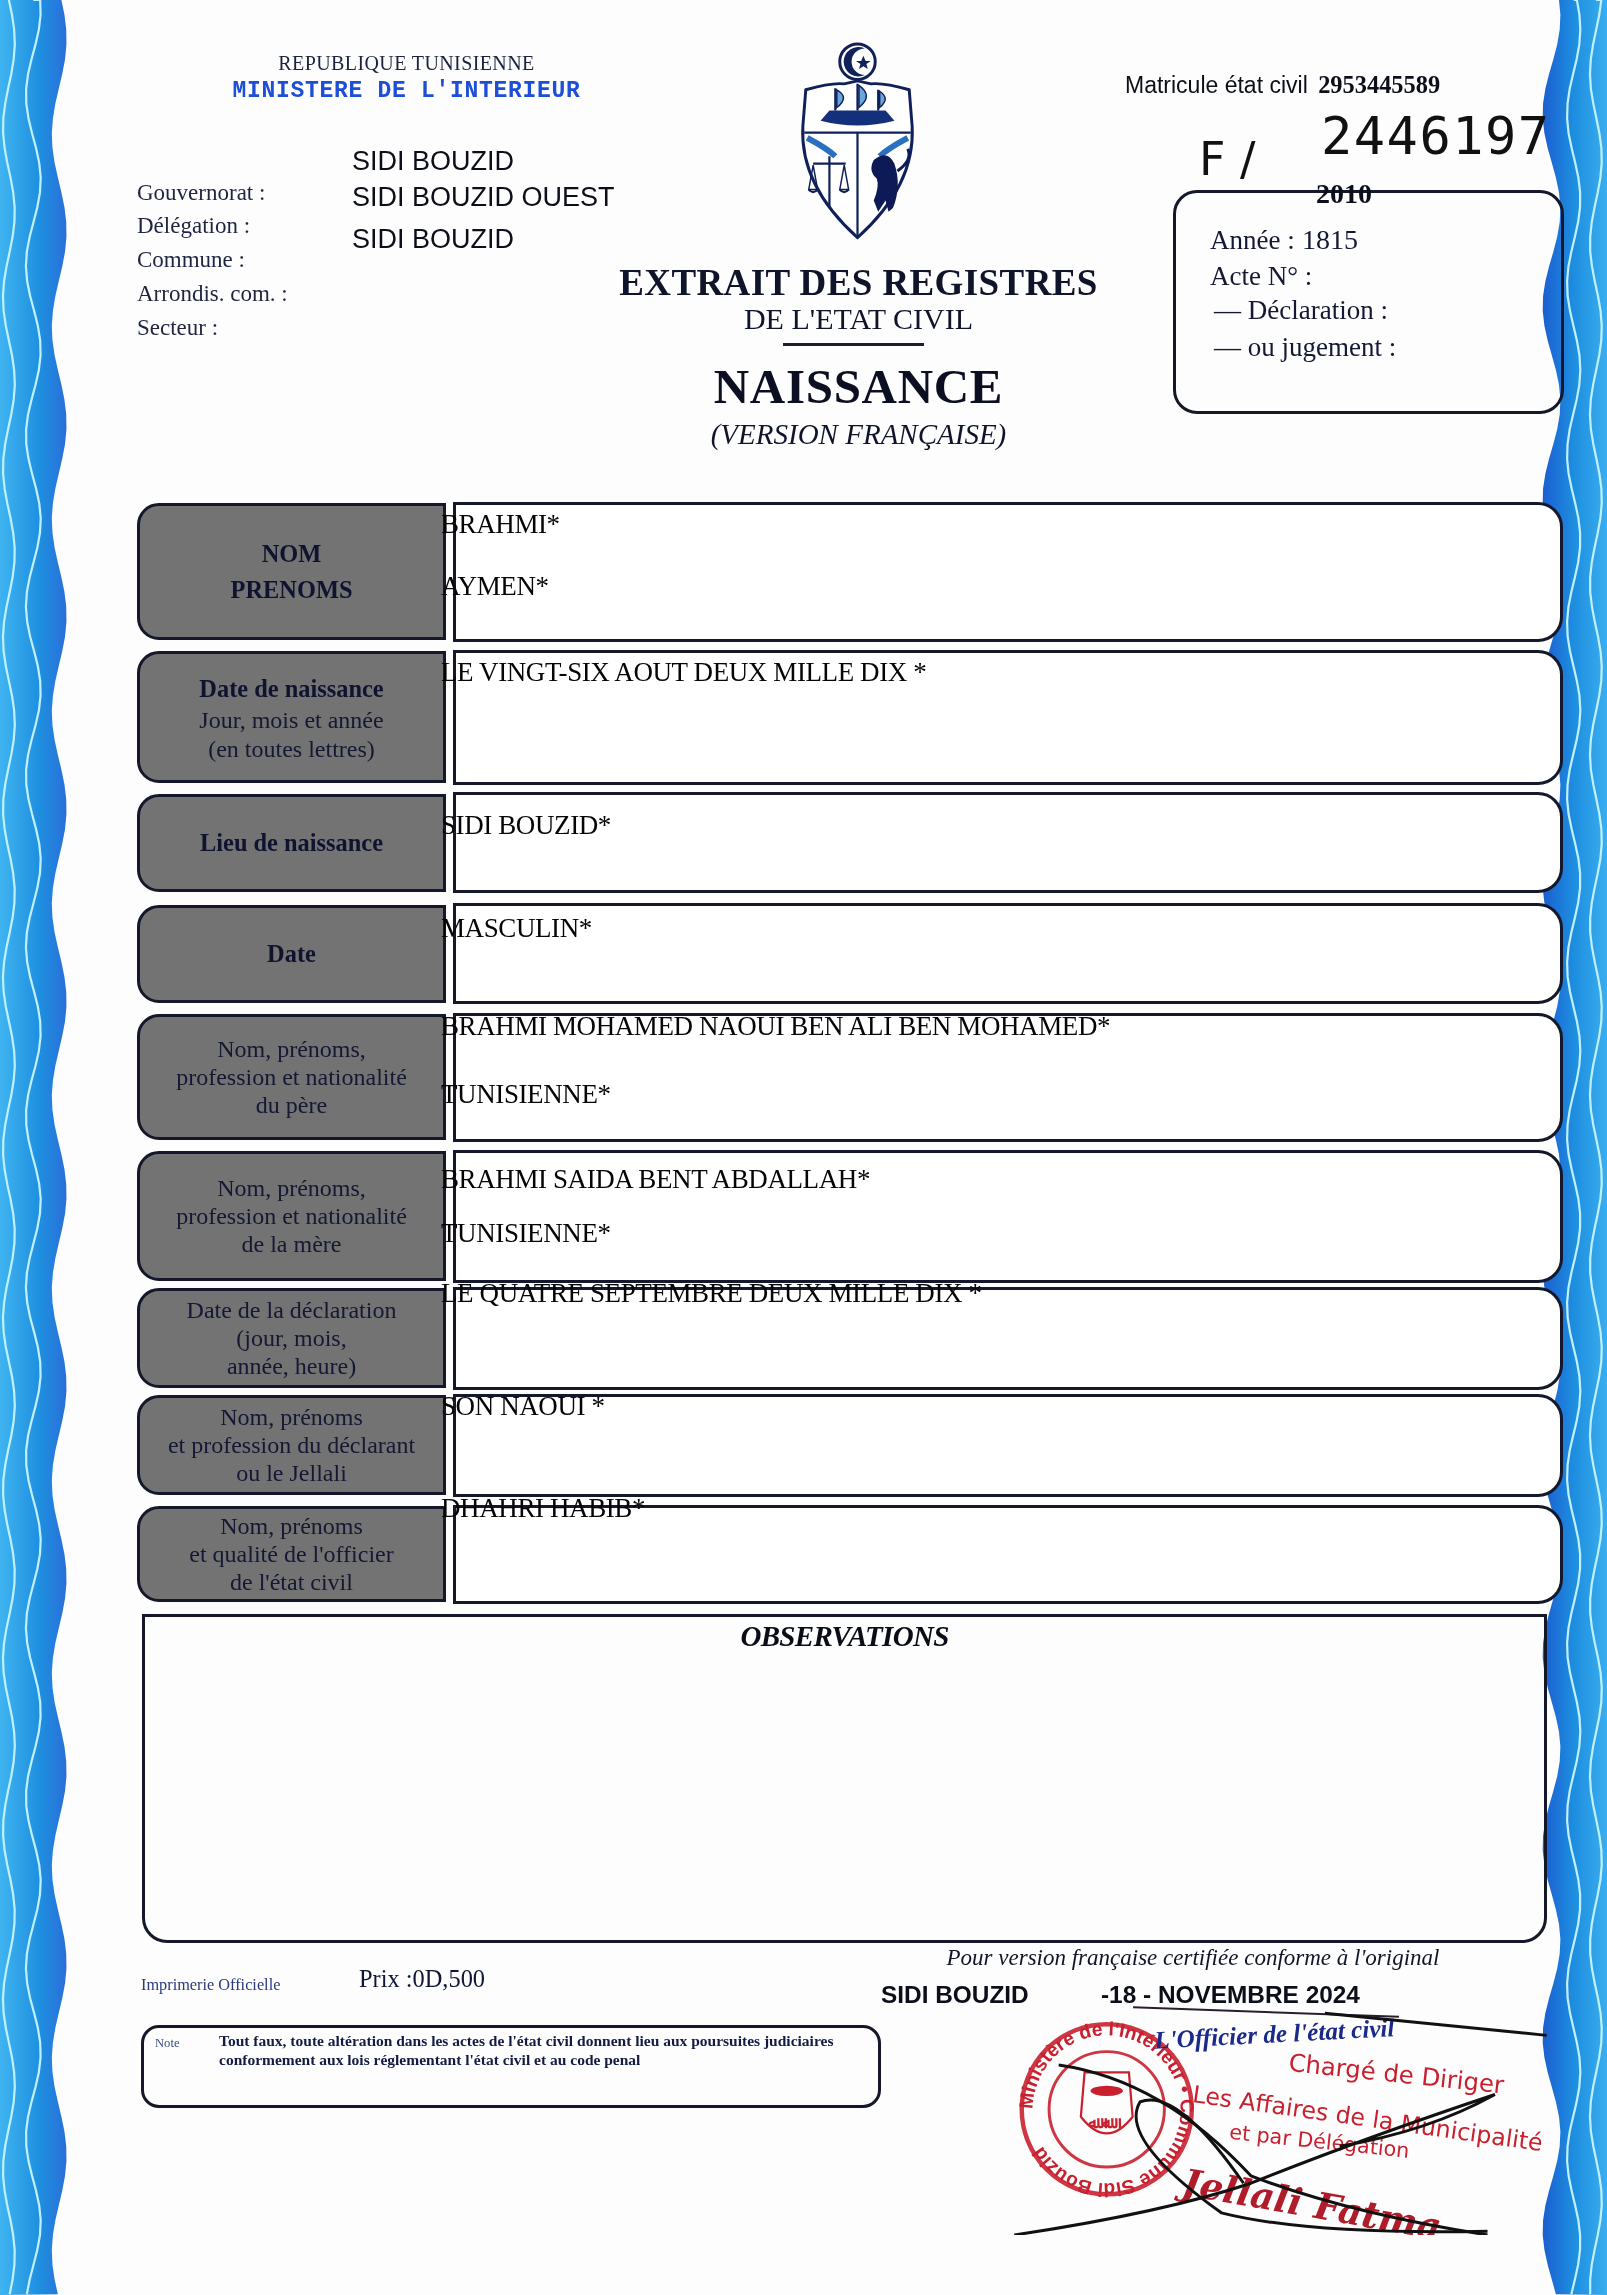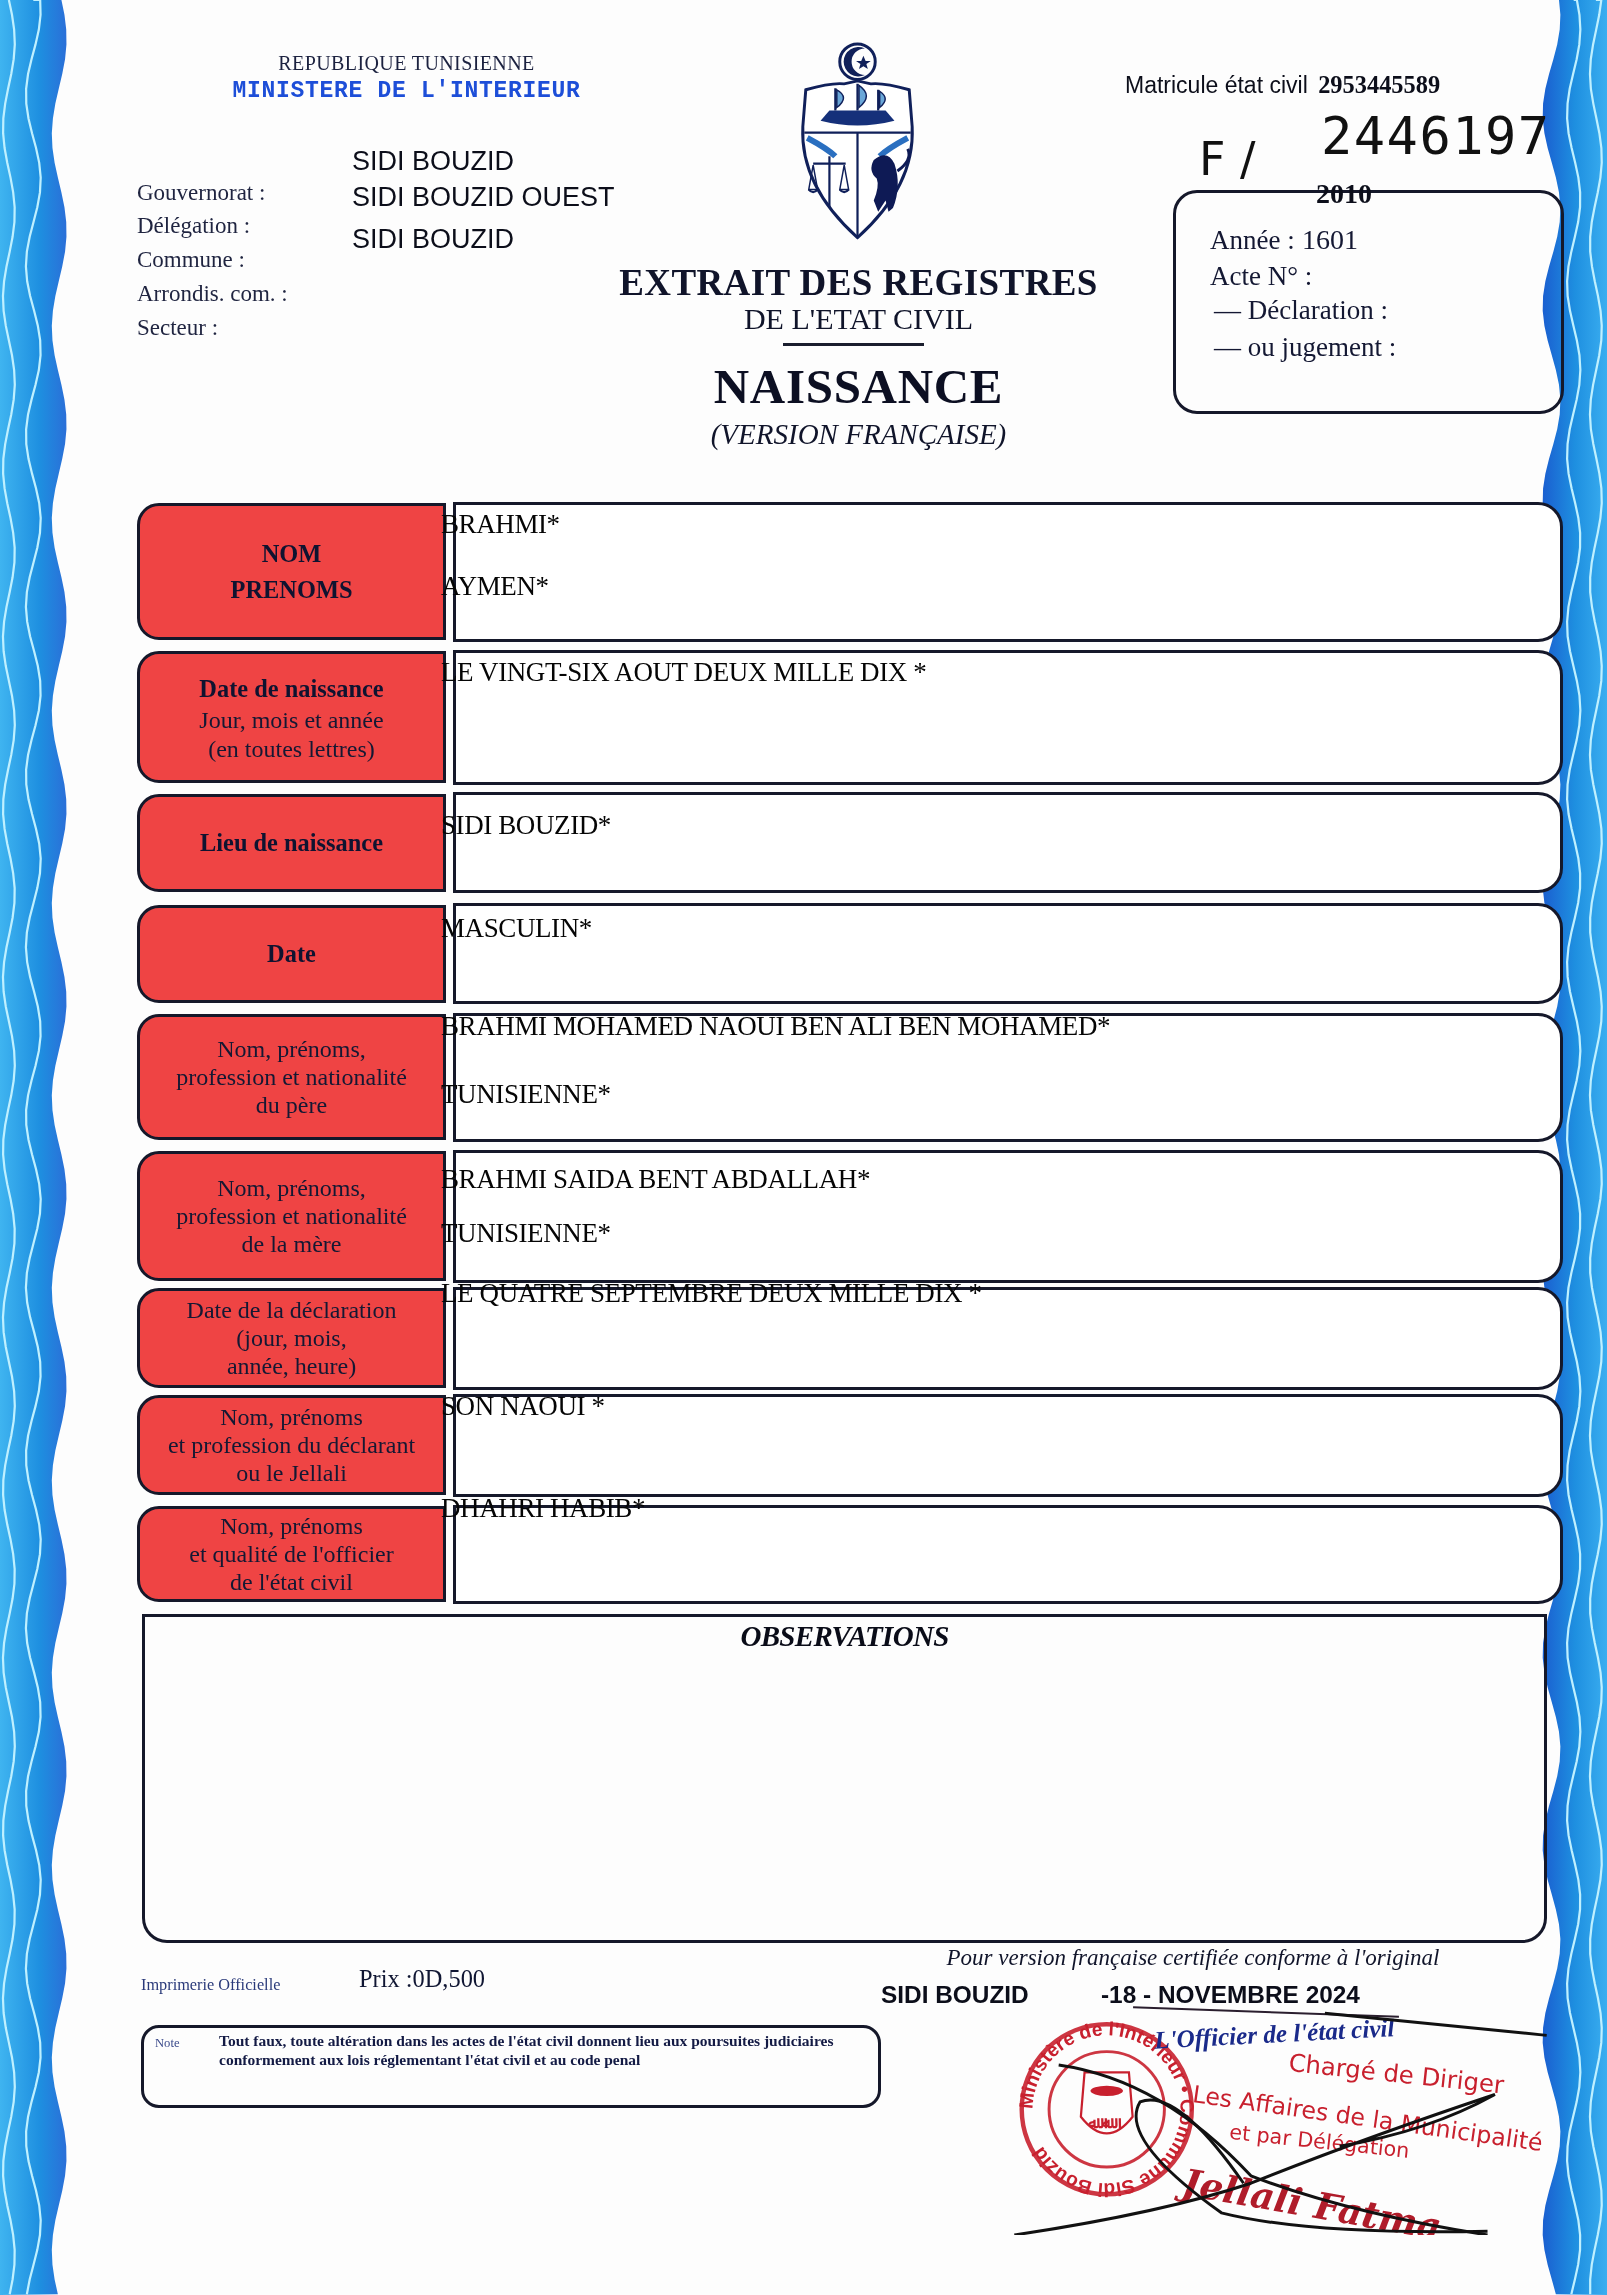--- a/index.html
+++ b/index.html
@@ -29,21 +29,21 @@
   .matricule { left: 1125px; top: 71px; font-family: "Liberation Sans", sans-serif; font-size: 23px; color: #0c0e1a; }
   .matricule b { font-family: "Liberation Serif", serif; font-size: 24.4px; margin-left: 10.4px; }
   .f-slash { left: 1199px; top: 132px; font-family: "DejaVu Sans", sans-serif; font-size: 46px; color: #111; }
   .f-number { left: 1321px; top: 106px; font-family: "DejaVu Sans Mono", monospace; font-size: 52px; color: #111; letter-spacing: 1.5px; }
 
   .annee-box { left: 1173px; top: 190px; width: 391px; height: 224px; border: 3px solid #15182a; border-radius: 24px; box-sizing: border-box; }
   .annee-year { left: 1316px; top: 178px; font-size: 28px; font-weight: bold; background: transparent; color: #0c0e1a; }
   .annee-line { left: 1210px; font-size: 27px; color: #141833; }
   .annee-line b { font-weight: normal; font-family: "Liberation Serif", serif; margin-left: 7.4px; font-size: 28px; }
 
-  .lbl-box { position: absolute; left: 137px; width: 309px; border: 3px solid #15182a; border-right-width: 3.7px; border-radius: 22px 0 0 22px; box-sizing: border-box; display: flex; flex-direction: column; align-items: center; justify-content: center; text-align: center; background: #ef4444; }
+  .lbl-box { position: absolute; left: 137px; width: 309px; border: 3px solid #15182a; border-right-width: 3.7px; border-radius: 22px 0 0 22px; box-sizing: border-box; display: flex; flex-direction: column; align-items: center; justify-content: center; text-align: center; background: #737373; }
   .val-box { position: absolute; left: 453px; width: 1110px; border: 3px solid #15182a; border-left-width: 3.7px; border-radius: 0 25px 25px 0; box-sizing: border-box; background: #fff; }
   .lbl-strong { font-size: 24.4px; font-weight: bold; line-height: 1.45; color: #0f1330; }
   .lbl-plain { font-size: 24px; line-height: 1.18; color: #141833; }
   .val-text { position: absolute; left: 441px; font-size: 27px; color: #050505; letter-spacing: -0.4px; white-space: nowrap; text-align: center; }
 
   .obs-box { left: 142px; top: 1614px; width: 1405px; height: 329px; border: 3px solid #15182a; border-radius: 0 0 25px 25px; box-sizing: border-box; }
   .obs-title { left: 142px; top: 1620px; width: 1405px; text-align: center; font-size: 29px; font-weight: bold; font-style: italic; color: #0a0c18; letter-spacing: -0.7px; }
 
   .imp-off { left: 141px; top: 1975px; font-size: 16.3px; color: #2a3a7a; }
   .prix { left: 359px; top: 1965px; font-size: 24.4px; color: #101633; }
@@ -132,21 +132,21 @@
 
 <div class="abs matricule">
   <span>Matricule état civil</span><b>2953445589</b>
 </div>
 <div class="abs f-slash">F /</div>
 <div class="abs f-number">2446197</div>
 
 <div class="abs annee-box"></div>
 <div class="abs annee-year">2010</div>
 <div class="abs annee-line" style="top:224px">
-  <span>Année :</span><b>1601</b>
+  <span>Année :</span><b>1815</b>
 </div>
 <div class="abs annee-line" style="top:261px">Acte N° :</div>
 <div class="abs annee-line" style="top:295px; left:1214px">— Déclaration :</div>
 <div class="abs annee-line" style="top:332px; left:1214px">— ou jugement :</div>
 
 <div id="records">
     <div class="lbl-box" style="top: 503px; height: 137px;">
       <div class="lbl-strong">NOM</div>
       <div class="lbl-strong">PRENOMS</div>
     </div>

